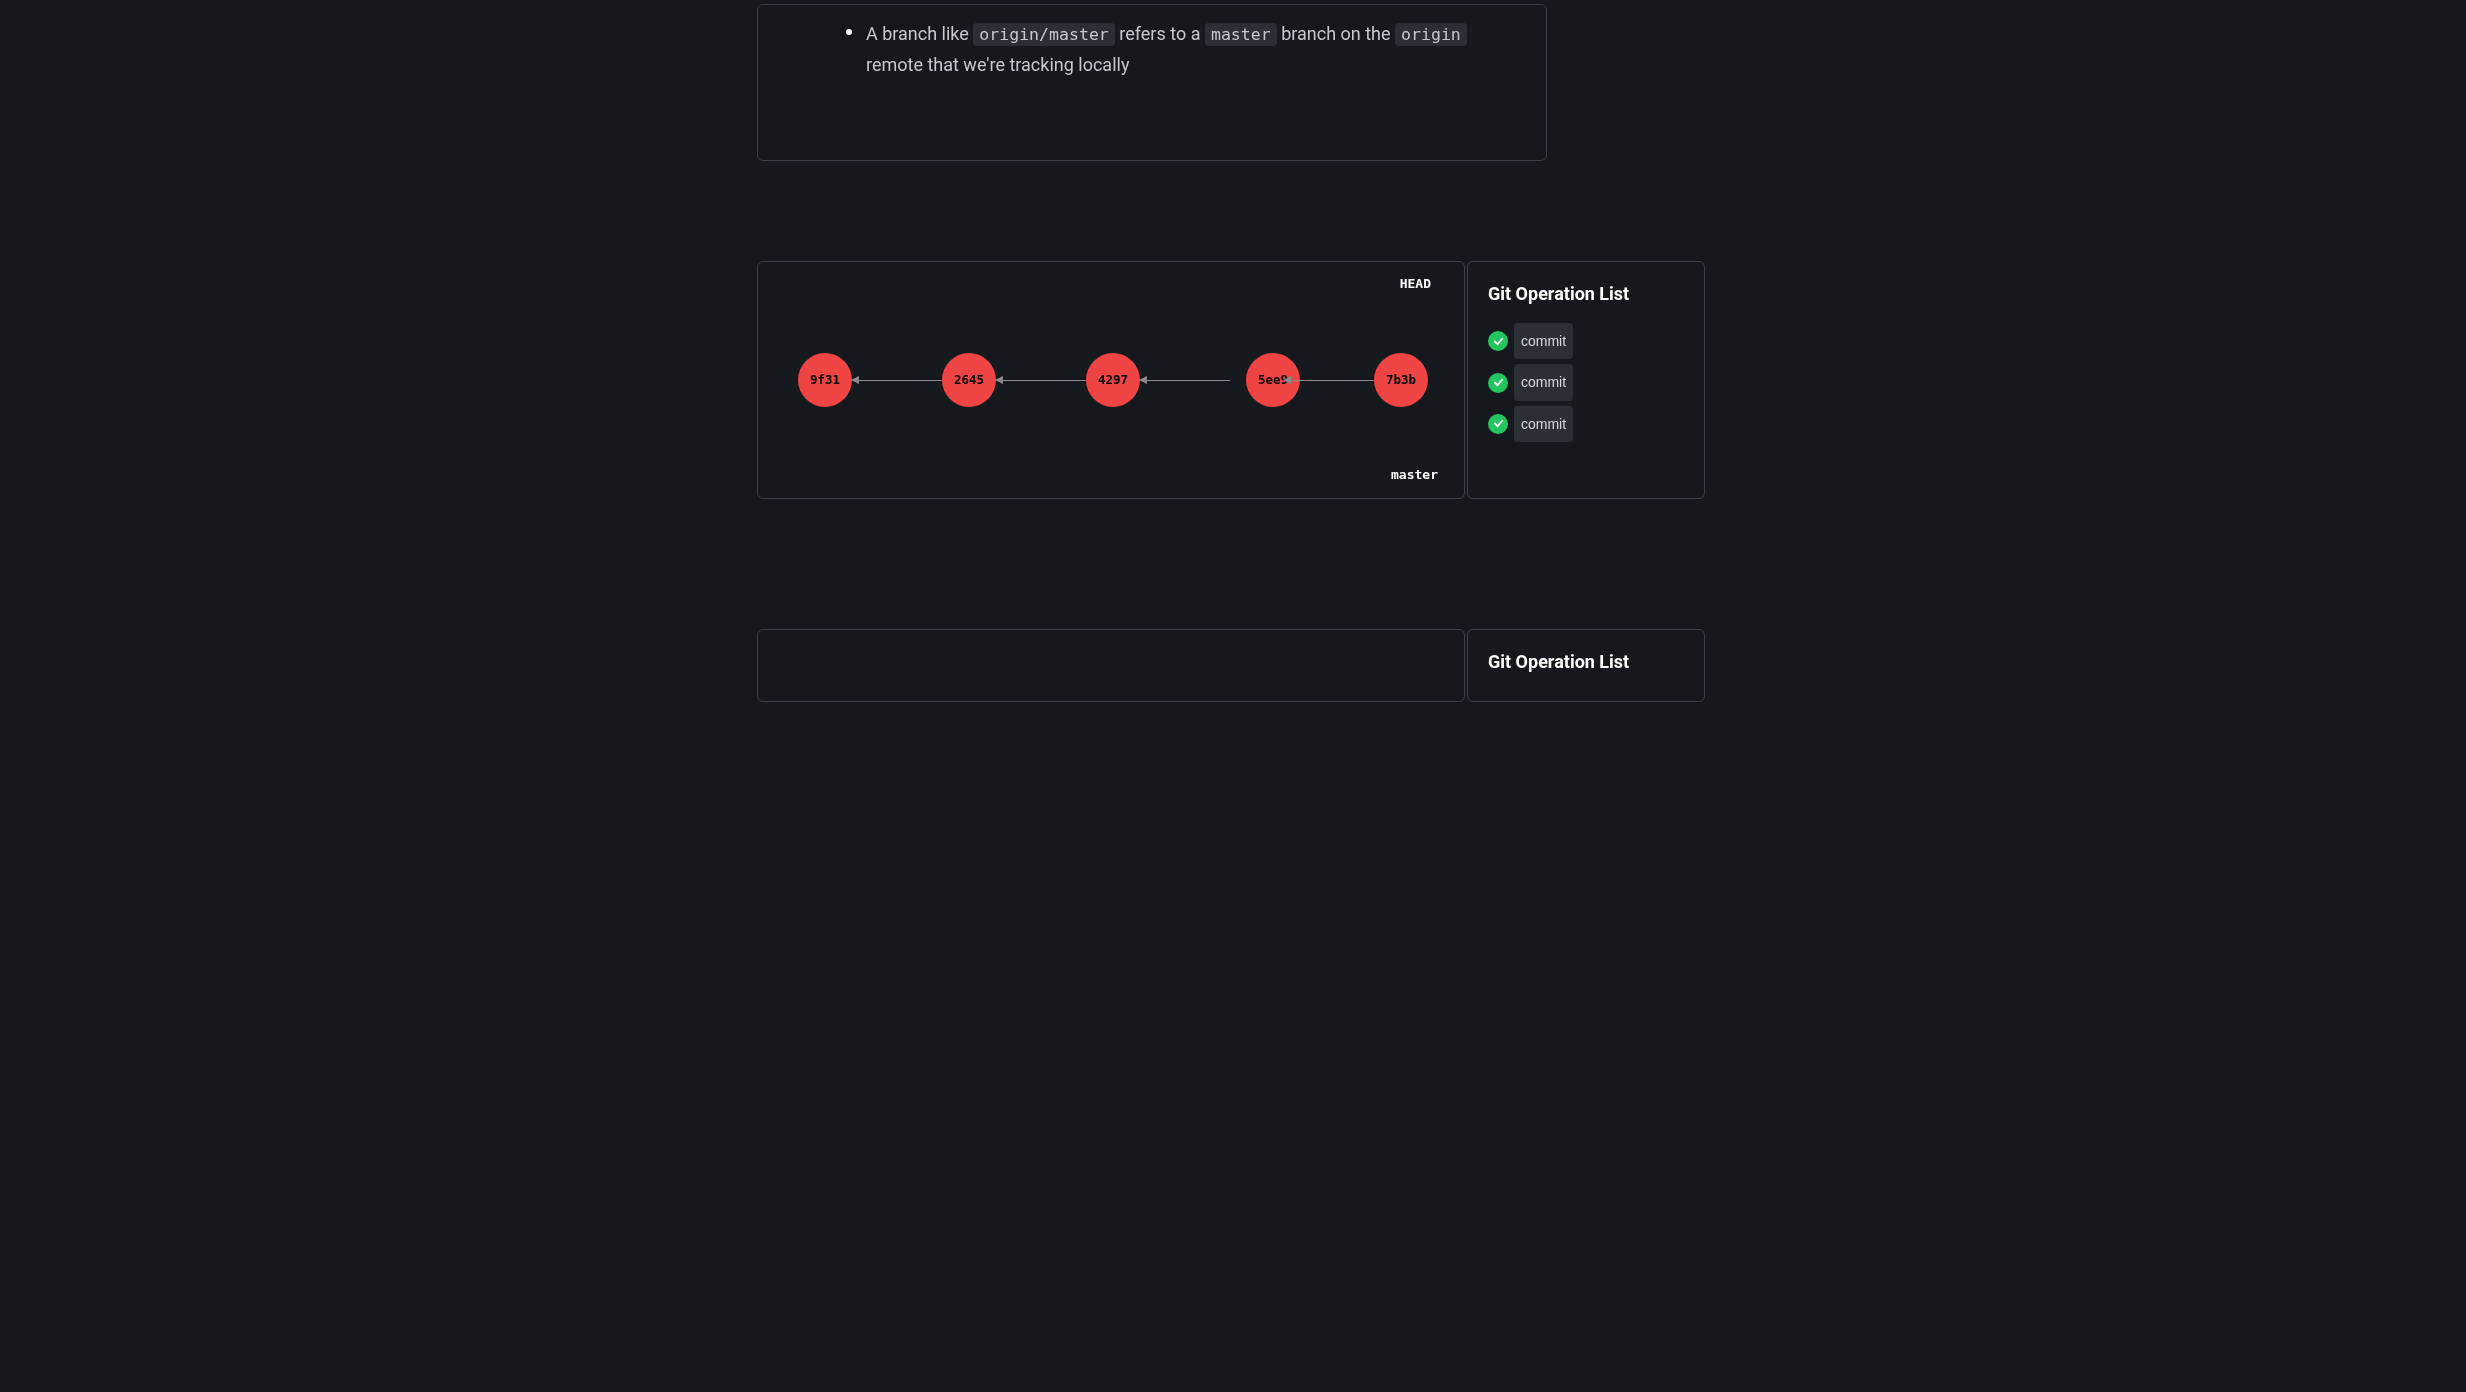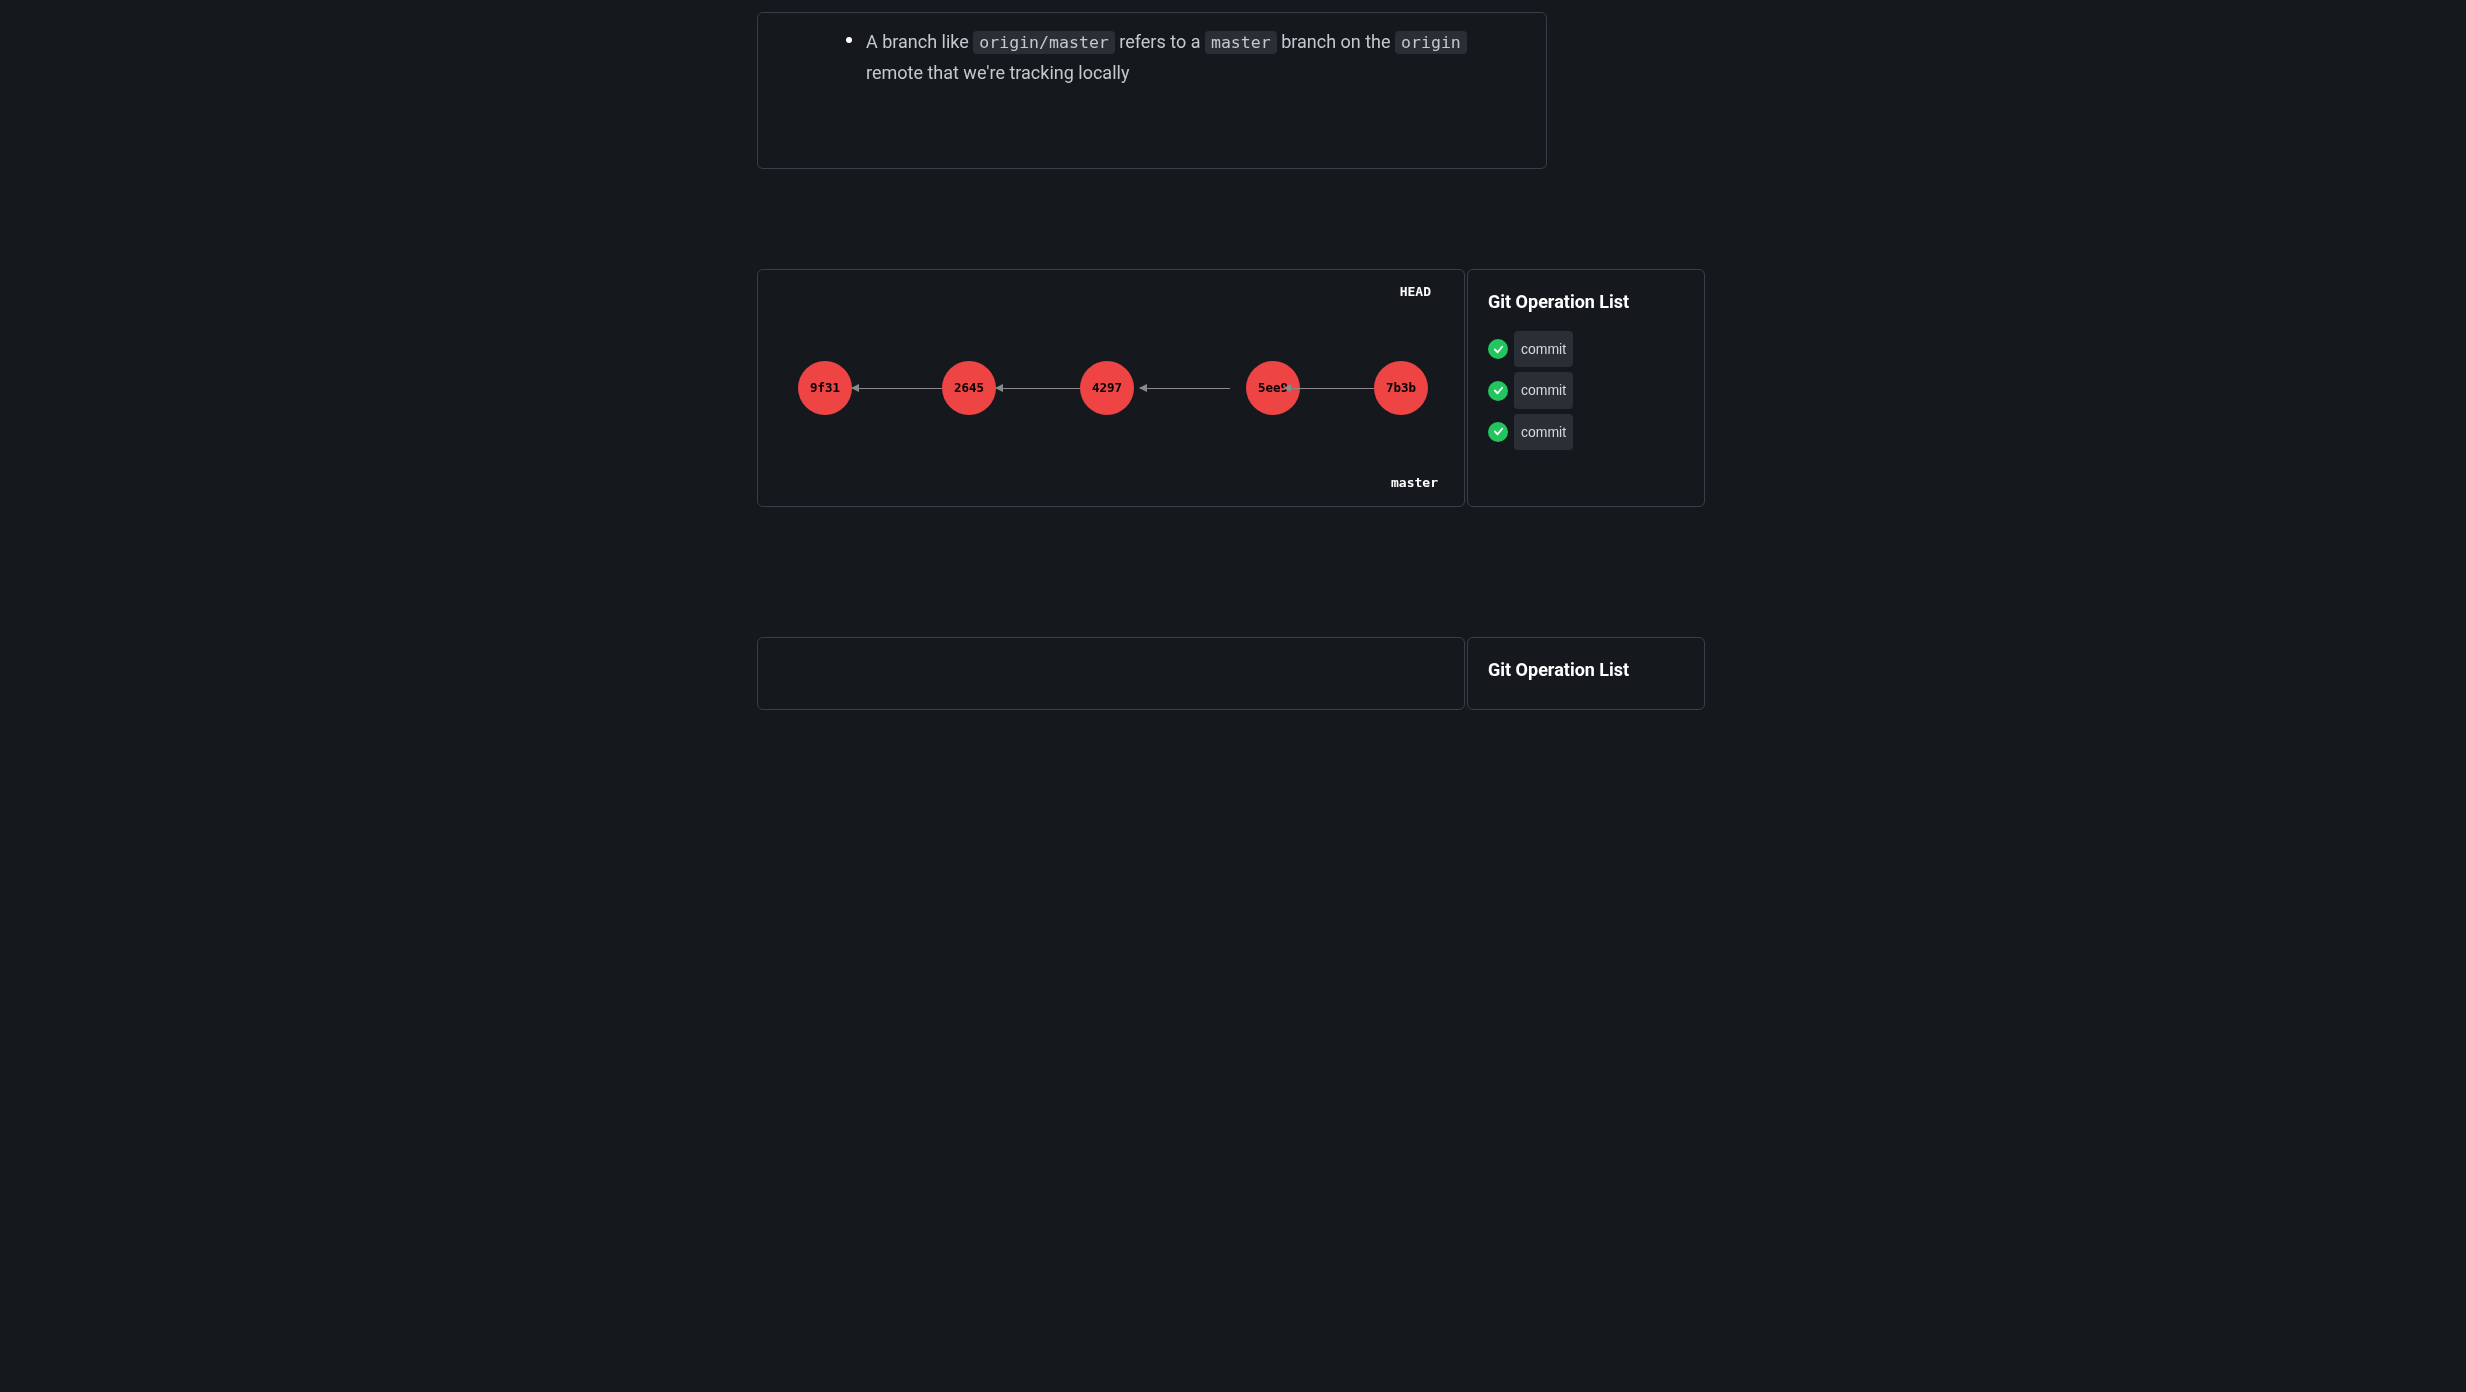--- a/index.html
+++ b/index.html
@@ -10,21 +10,21 @@
     body {
       background-color: #15191e;
       color: #ffffff;
       font-family: -apple-system, BlinkMacSystemFont, "Segoe UI", Roboto, sans-serif;
       font-size: 18px;
       line-height: 1.6;
       padding-top: 0;
     }
     .container {
       max-width: 952px;
-      margin: 12px auto;
+      margin: 4px auto;
       padding: 0;
     }
     .top-box {
       border: 1px solid #3a3f46;
       border-radius: 6px;
       padding: 30px 40px 80px 40px;
       margin-bottom: 50px;
       margin-left: 0;
       width: 790px;
     }
@@ -260,21 +260,21 @@
 
         <div class="commit-slot" style="left:144px;">
           <div class="commit-node">2645</div>
         </div>
         <div class="commit-slot" style="left:198px;">
           <div class="arrow-line" style="width:90px;">
               <div class="arrow-head"></div>
             </div>
         </div>
 
-        <div class="commit-slot" style="left:282px;">
+        <div class="commit-slot" style="left:288px;">
           <div class="commit-node">4297</div>
         </div>
         <div class="commit-slot" style="left:342px;">
           <div class="arrow-line" style="width:90px;">
               <div class="arrow-head"></div>
             </div>
         </div>
 
         <div class="commit-slot" style="left:448px;">
           <div class="commit-node">5ee9</div>

